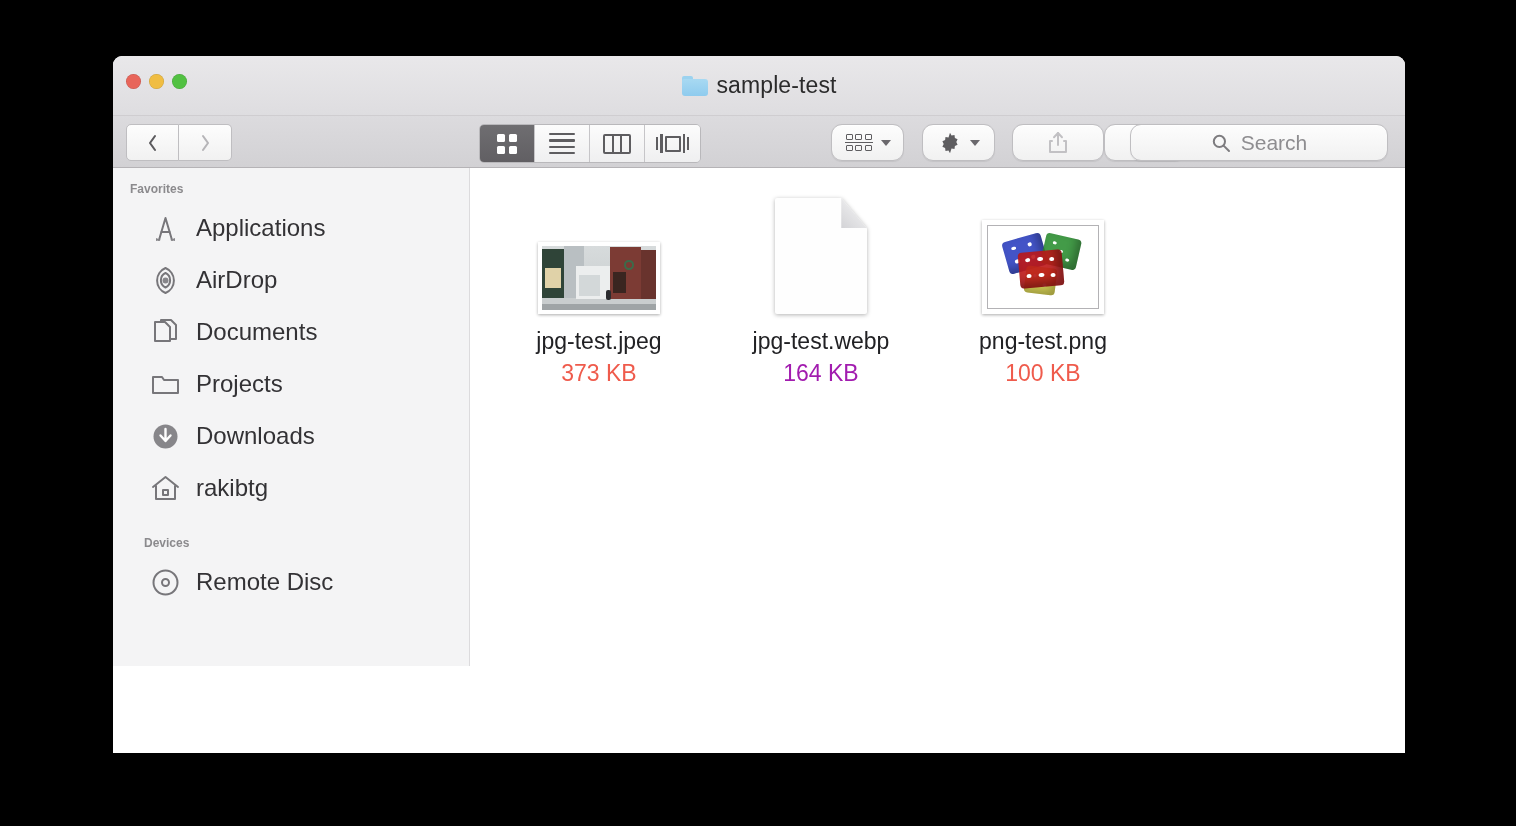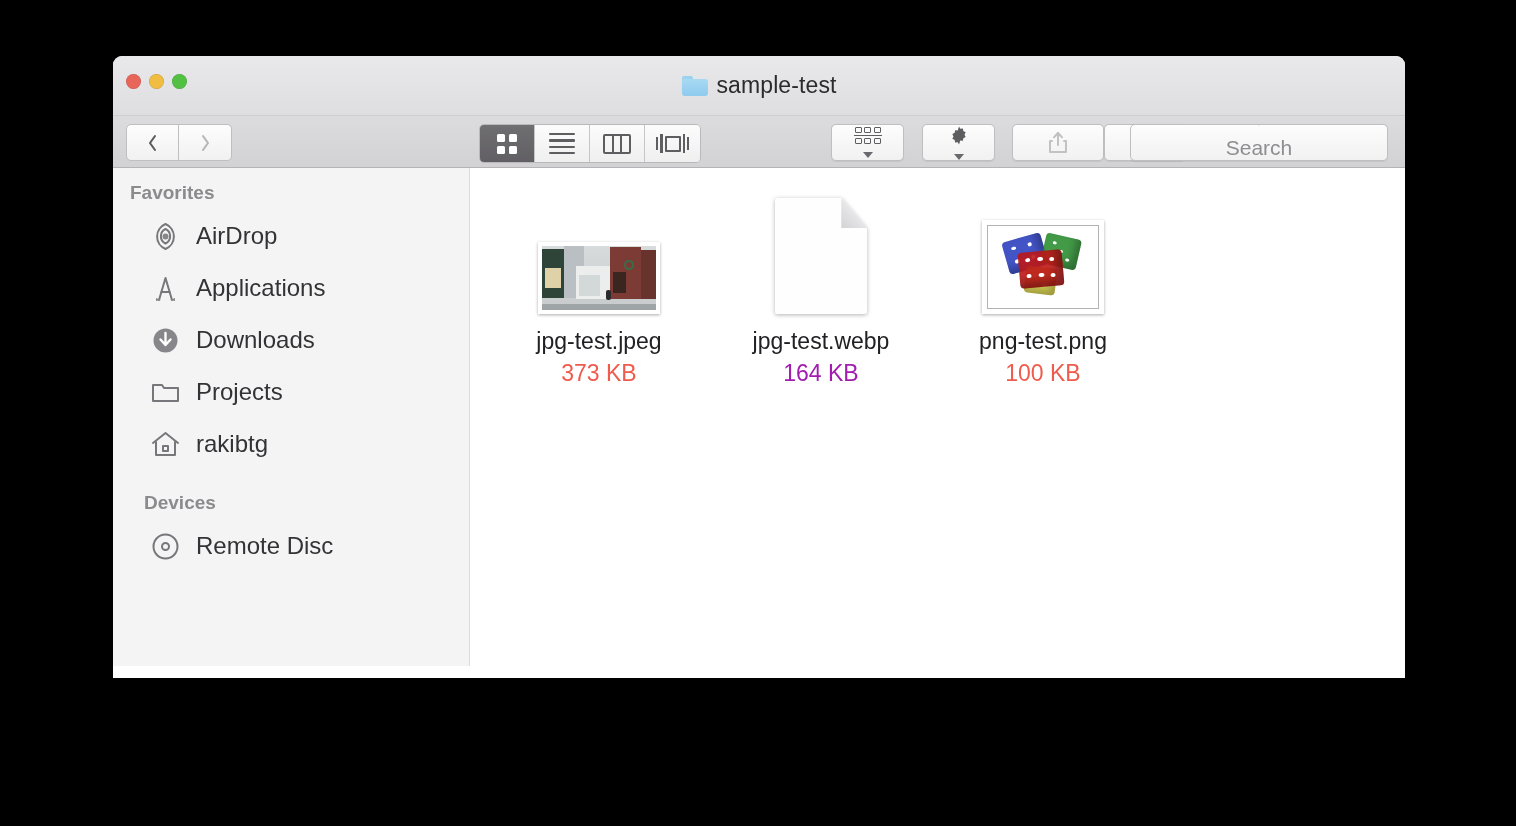--- a/index.html
+++ b/index.html
@@ -7,21 +7,21 @@
     width:1516px; height:826px;
     background:#000;
     font-family:"Liberation Sans", sans-serif;
     overflow:hidden;
   }
   #stage { position:relative; width:1516px; height:826px; background:#000; }
 
   
   .window {
     position:absolute; left:113px; top:56px;
-    width:1292px; height:622px;
+    width:1292px; height:697px;
     background:#fff;
     border-radius:9px 9px 0 0;
     overflow:hidden;
   }
 
   
   .titlebar {
     position:relative; height:60px;
     background:linear-gradient(#e9e8ea,#dedde0);
     border-bottom:1px solid #cfcdd0;
@@ -50,23 +50,22 @@
   
   .toolbar {
     position:relative; height:52px;
     background:linear-gradient(#dcdbde,#d2d1d4);
     border-bottom:1px solid #b5b3b6;
   }
 
   .btn-face {
     background:linear-gradient(#fdfdfd,#f1f1f1);
     border:1px solid #bfbec1;
-    border-radius:5px;
+    border-radius:11px;
     box-shadow:0 1px 0 rgba(255,255,255,.7) inset, 0 .5px 1px rgba(0,0,0,.07);
-    flex-direction:column;
   }
 
   
   .nav { position:absolute; left:13px; top:8px; display:flex; }
   .nav .navbtn {
     width:53px; height:37px; display:flex; align-items:center; justify-content:center;
     background:linear-gradient(#fdfdfd,#f1f1f1); border:1px solid #bfbec1;
   }
   .nav .navbtn:first-child { border-radius:5px 0 0 5px; }
   .nav .navbtn:last-child  { border-radius:0 5px 5px 0; border-left:none; }
@@ -128,21 +127,21 @@
   .mag circle { fill:none; stroke:#7d7c7f; stroke-width:2; }
   .mag line { stroke:#7d7c7f; stroke-width:2; stroke-linecap:round; }
   .search-ph { font-size:21px; color:#8e8d90; }
 
   
   .body-row { display:flex; height:498px; }
   .sidebar {
     width:357px; background:#f4f4f5; border-right:1px solid #dcdbdd;
     padding-top:14px; overflow:hidden; flex:none;
   }
-  .grouphdr { font-size:19px; color:#8b8a8d; font-weight:bold; padding:0 0 6px 17px; }
+  .grouphdr { font-size:12px; color:#8b8a8d; font-weight:bold; padding:0 0 6px 17px; }
   .sb-item { display:flex; align-items:center; gap:15px; height:52px; padding-left:36px; }
   .sb-label { font-size:24px; color:#333235; }
   .sb-ico { width:32px; height:32px; flex:none; display:flex; align-items:center; justify-content:center; }
   .sb-ico svg { width:31px; height:31px; }
   .sb-ico svg * { vector-effect:non-scaling-stroke; }
   .gstroke { fill:none; stroke:#77767a; stroke-width:2; stroke-linecap:round; stroke-linejoin:round; }
   .gfill { fill:#87868a; }
   .devices-hdr { padding-top:22px;padding-left:31px; }
 
   
@@ -332,59 +331,68 @@
 
     <div class="body-row">
 
       <div class="sidebar">
 
         <div class="grouphdr">Favorites</div>
 
         <div class="sb-item">
           <span class="sb-ico">
             <svg viewBox="0 0 31 31">
-              <path class="gstroke" d="M15.5 28 A13.5 13.5 0 0 1 15.5 3 A13.5 13.5 0 0 1 15.5 28"></path>
-              <path class="gstroke" d="M15.5 22.5 A8 8 0 0 1 15.5 8 A8 8 0 0 1 15.5 22.5"></path>
-              <circle class="gfill" cx="15.5" cy="15.5" r="3"></circle>
-            </svg>
-          </span>
-          <span class="sb-label">AirDrop</span>
-        </div>
-
-        <div class="sb-item">
-          <span class="sb-ico">
-            <svg viewBox="0 0 31 31">
               <path class="gstroke" d="M9 27 L15.5 5 L22 27"></path>
               <path class="gstroke" d="M11.5 19 L19.5 19"></path>
               <path class="gfill" d="M6 25 L11 27 L6 28 Z"></path>
               <path class="gfill" d="M25 25 L20 27 L25 28 Z"></path>
             </svg>
           </span>
           <span class="sb-label">Applications</span>
         </div>
 
-
+        <div class="sb-item">
+          <span class="sb-ico">
+            <svg viewBox="0 0 31 31">
+              <path class="gstroke" d="M15.5 28 A13.5 13.5 0 0 1 15.5 3 A13.5 13.5 0 0 1 15.5 28"></path>
+              <path class="gstroke" d="M15.5 22.5 A8 8 0 0 1 15.5 8 A8 8 0 0 1 15.5 22.5"></path>
+              <circle class="gfill" cx="15.5" cy="15.5" r="3"></circle>
+            </svg>
+          </span>
+          <span class="sb-label">AirDrop</span>
+        </div>
+
+
+        <div class="sb-item">
+          <span class="sb-ico">
+            <svg viewBox="0 0 31 31">
+              <path class="gstroke" d="M5 5 L15 5 L20 10 L20 24 L5 24 Z"></path>
+              <path class="gstroke" d="M11 5 L11 3 L21 3 L26 8 L26 22 L20 22"></path>
+            </svg>
+          </span>
+          <span class="sb-label">Documents</span>
+        </div>
+
+        <div class="sb-item">
+          <span class="sb-ico">
+            <svg viewBox="0 0 31 31">
+              <path class="gstroke" d="M3 8 L12 8 L14 11 L28 11 L28 24 L3 24 Z"></path>
+            </svg>
+          </span>
+          <span class="sb-label">Projects</span>
+        </div>
 
         <div class="sb-item">
           <span class="sb-ico">
             <svg viewBox="0 0 31 31">
               <circle class="gfill" cx="15.5" cy="15.5" r="12"></circle>
               <path d="M15.5 8 L15.5 19 M10.5 14.5 L15.5 20 L20.5 14.5" fill="none" stroke="#fff" stroke-width="2.4" stroke-linecap="round" stroke-linejoin="round"></path>
             </svg>
           </span>
           <span class="sb-label">Downloads</span>
-        </div>
-
-        <div class="sb-item">
-          <span class="sb-ico">
-            <svg viewBox="0 0 31 31">
-              <path class="gstroke" d="M3 8 L12 8 L14 11 L28 11 L28 24 L3 24 Z"></path>
-            </svg>
-          </span>
-          <span class="sb-label">Projects</span>
         </div>
 
         <div class="sb-item">
           <span class="sb-ico">
             <svg viewBox="0 0 31 31">
               <path class="gstroke" d="M3 14 L15.5 4 L28 14"></path>
               <path class="gstroke" d="M6 13 L6 26 L25 26 L25 13"></path>
               <rect class="gstroke" x="13" y="17" width="5" height="5"></rect>
             </svg>
           </span>

